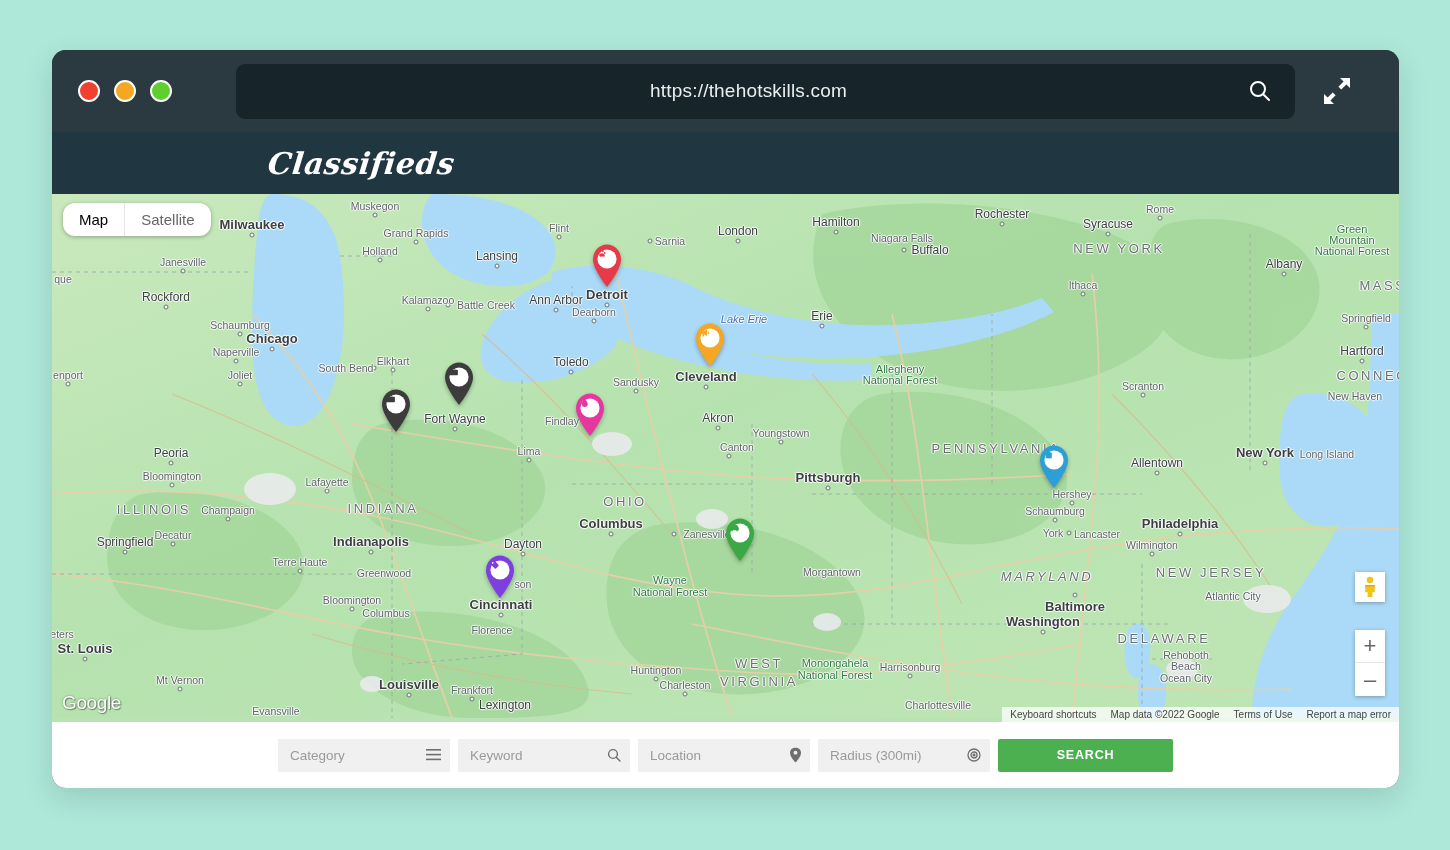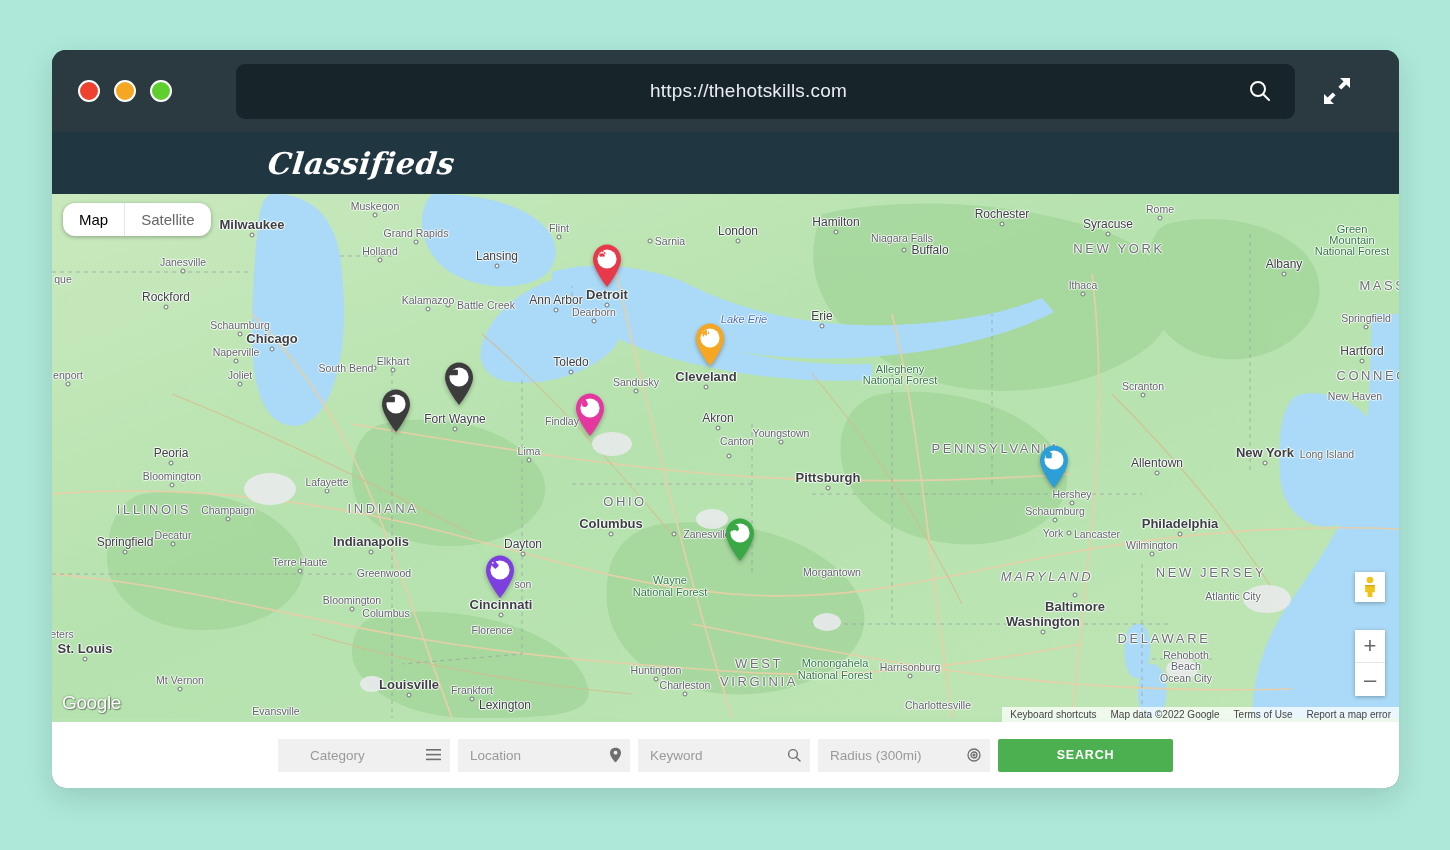--- a/index.html
+++ b/index.html
@@ -188,21 +188,21 @@
     height: 100%; width: 100%;
     padding: 0 30px 0 12px;
     font-size: 13.5px; color: #6b6b6b;
     font-family: "Liberation Sans", sans-serif;
   }
   .sfield input::placeholder { color: #9a9a9a; }
   .sfield .fi {
     position: absolute; right: 9px; top: 50%; transform: translateY(-50%);
     color: #777; display: flex; align-items: center; pointer-events: none;
   }
-  .f-cat { width: 172px; padding-left: 20px; }
+  .f-cat { width: 172px; }
   .f-key { width: 172px; }
   .f-loc { width: 172px; }
   .f-rad { width: 172px; }
   .btn-search {
     width: 175px; height: 33px;
     background: #4caf50; color: #fff;
     border: none; border-radius: 2px;
     font-size: 12.5px; font-weight: bold; letter-spacing: .8px;
     cursor: pointer;
     font-family: "Liberation Sans", sans-serif;
@@ -409,21 +409,21 @@
           <div class="citydot" style="left: 584px; top: 197px;"></div>
           <div class="lbl midcity" style="left: 654px; top: 182px;">Cleveland</div>
           <div class="citydot" style="left: 654px; top: 193px;"></div>
           <div class="lbl city" style="left: 770px; top: 122px;">Erie</div>
           <div class="citydot" style="left: 770px; top: 132px;"></div>
           <div class="lbl water" style="left: 692px; top: 125px;">Lake Erie</div>
           <div class="lbl city" style="left: 666px; top: 224px;">Akron</div>
           <div class="citydot" style="left: 666px; top: 234px;"></div>
           <div class="lbl small" style="left: 729px; top: 239px;">Youngstown</div>
           <div class="citydot" style="left: 729px; top: 248px;"></div>
-          <div class="lbl small" style="left: 677px; top: 247px; padding-left: 16px;">Canton</div>
+          <div class="lbl small" style="left: 677px; top: 253px; padding-left: 16px;">Canton</div>
           <div class="citydot" style="left: 677px; top: 262px;"></div>
           <div class="lbl forest" style="left: 848px; top: 175px;">Allegheny</div>
           <div class="lbl forest" style="left: 848px; top: 186px;">National Forest</div>
           <div class="lbl midcity" style="left: 776px; top: 283px;">Pittsburgh</div>
           <div class="citydot" style="left: 776px; top: 294px;"></div>
           <div class="lbl state" style="left: 944px; top: 254px;">PENNSYLVANIA</div>
           <div class="lbl small" style="left: 1091px; top: 192px;">Scranton</div>
           <div class="citydot" style="left: 1091px; top: 201px;"></div>
           <div class="lbl forest" style="left: 1300px; top: 35px;">Green</div>
           <div class="lbl forest" style="left: 1300px; top: 46px;">Mountain</div>
@@ -617,36 +617,36 @@
         <input type="text" placeholder="Category" style="">
         <span class="fi">
           <svg width="15" height="13" viewBox="0 0 15 13" fill="#6f6f6f">
             <rect x="0" y="0.5" width="15" height="1.6"></rect>
             <rect x="0" y="5.3" width="15" height="1.6"></rect>
             <rect x="0" y="10.1" width="15" height="1.6"></rect>
           </svg>
         </span>
       </div>
 
+      <div class="sfield f-key">
+        <input type="text" placeholder="Keyword" style="">
+        <span class="fi">
+          <svg width="14" height="14" viewBox="0 0 14 14" fill="none" stroke="#6f6f6f" stroke-width="1.4">
+            <circle cx="6" cy="6" r="4.4"></circle>
+              <line x1="9.2" y1="9.2" x2="13" y2="13" stroke-linecap="round"></line>
+          </svg>
+        </span>
+      </div>
+
       <div class="sfield f-loc">
         <input type="text" placeholder="Location" style="">
         <span class="fi">
           <svg width="11" height="15" viewBox="0 0 11 15" fill="#6f6f6f">
             <path d="M5.5 0 C2.5 0 0 2.4 0 5.4 C0 9.3 5.5 15 5.5 15 C5.5 15 11 9.3 11 5.4 C11 2.4 8.5 0 5.5 0 Z"></path>
             <circle cx="5.5" cy="5.2" r="1.9" fill="#f0f0f0"></circle>
-          </svg>
-        </span>
-      </div>
-
-      <div class="sfield f-key">
-        <input type="text" placeholder="Keyword" style="">
-        <span class="fi">
-          <svg width="14" height="14" viewBox="0 0 14 14" fill="none" stroke="#6f6f6f" stroke-width="1.4">
-            <circle cx="6" cy="6" r="4.4"></circle>
-              <line x1="9.2" y1="9.2" x2="13" y2="13" stroke-linecap="round"></line>
           </svg>
         </span>
       </div>
 
       <div class="sfield f-rad">
         <input type="text" placeholder="Radius (300mi)" style="">
         <span class="fi">
           <svg width="14" height="14" viewBox="0 0 14 14" fill="none" stroke="#6f6f6f" stroke-width="1.3">
             <circle cx="7" cy="7" r="6"></circle>
               <circle cx="7" cy="7" r="3"></circle>

